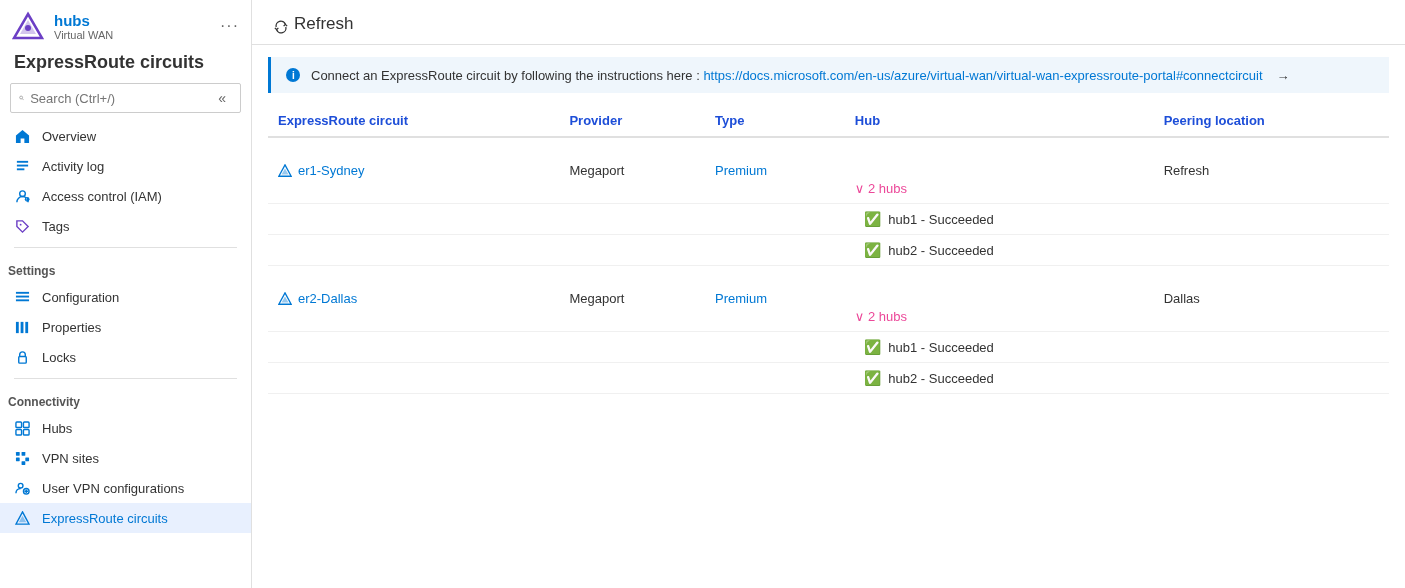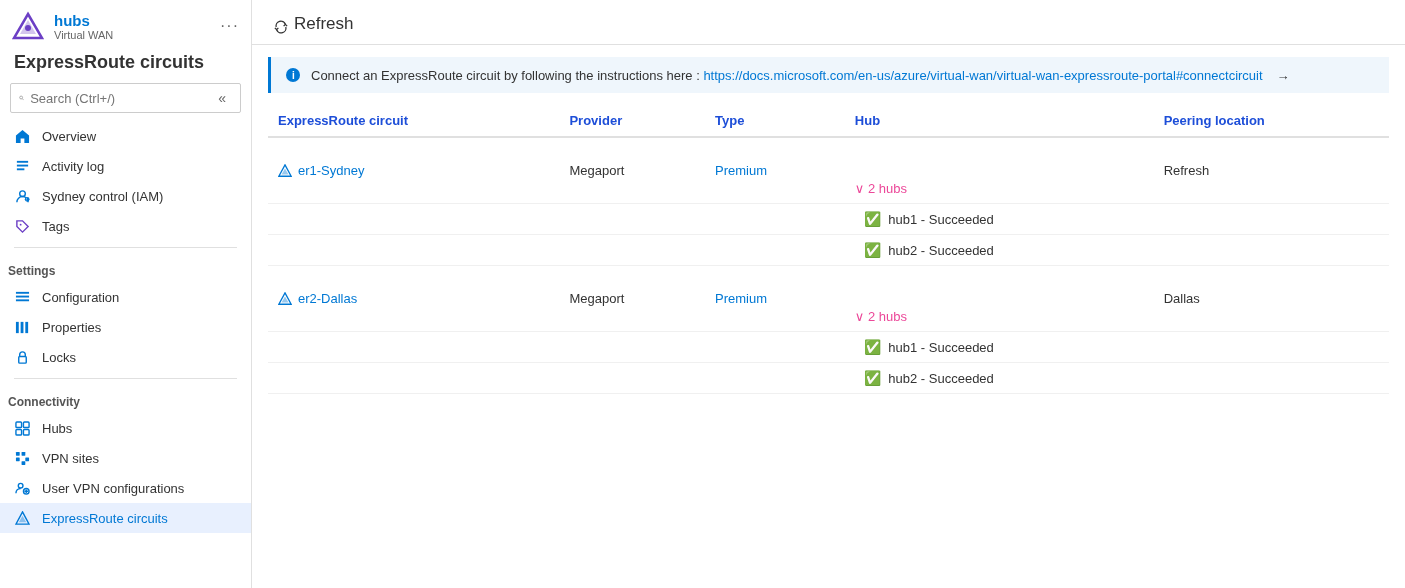--- a/index.html
+++ b/index.html
@@ -282,21 +282,21 @@
     </div>
     <div class="nav-item">
       <span class="nav-icon">
         <svg width="15" height="15" viewBox="0 0 16 16">
             <circle cx="8" cy="5" r="3" fill="none" stroke="#0078d4" stroke-width="1.5"></circle>
             <path d="M2 14c0-3.3 2.7-6 6-6s6 2.7 6 6" fill="none" stroke="#0078d4" stroke-width="1.5"></path>
             <circle cx="13" cy="11" r="2.5" fill="#0078d4"></circle>
             <text x="11.5" y="12.5" font-size="4" fill="#fff">!</text>
           </svg>
       </span>
-      <span>Sydney control (IAM)</span>
+      <span>Access control (IAM)</span>
     </div>
     <div class="nav-item">
       <span class="nav-icon">
         <svg width="15" height="15" viewBox="0 0 16 16">
             <path d="M2 2h6l6 6-6 6-6-6z" fill="none" stroke="#6c3fc5" stroke-width="1.5"></path>
             <circle cx="6" cy="6" r="1" fill="#6c3fc5"></circle>
           </svg>
       </span>
       <span>Tags</span>
     </div>

